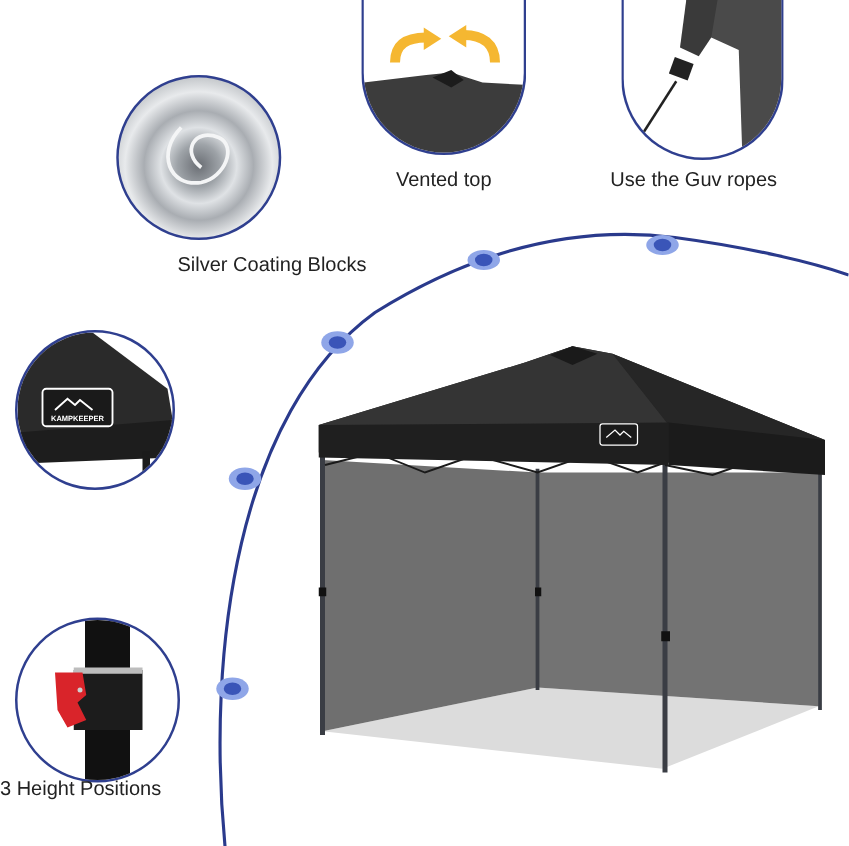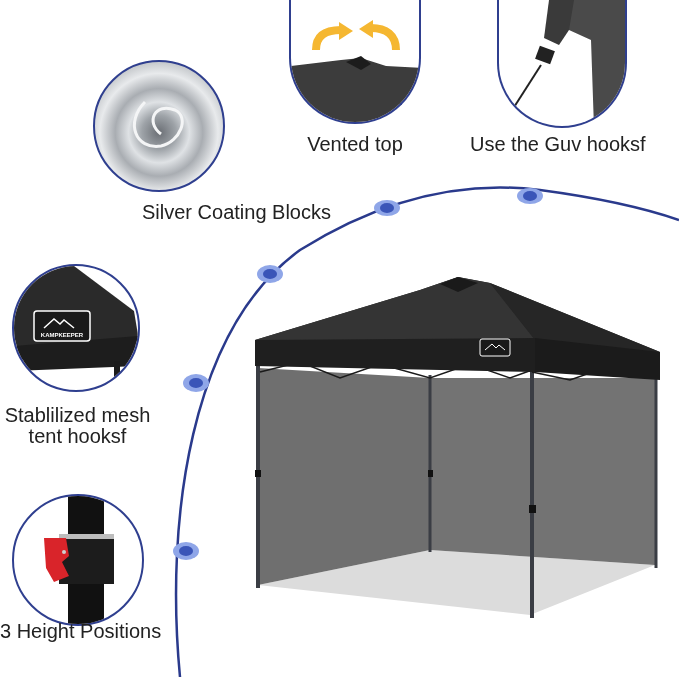--- a/index.html
+++ b/index.html
@@ -1,18 +1,18 @@
 <!DOCTYPE html>
 <html><head>
 <meta charset="utf-8">
 <style>
   html, body { margin:0; padding:0; background:#ffffff; }
   #stage { position:relative; width:679px; height:677px; overflow:hidden; background:#ffffff; font-family:"Liberation Sans", sans-serif; color:#1f1f1f; }
   .feature-circle { position:absolute; border-radius:50%; border:2px solid #2f3f8f; overflow:hidden; box-sizing:border-box; }
-  .caption { position:absolute; font-size:20px; line-height:21px; text-align:center; color:#222; white-space:nowrap; }
+  .caption { position:absolute; font-size:16px; line-height:21px; text-align:center; color:#222; white-space:nowrap; }
   svg { position:absolute; left:0; top:0; }
 </style>
 </head>
 <body>
 
 <div id="stage">
 
   <svg width="679" height="677">
     <path d="M 180 677 C 165 520, 190 330, 300 250 C 380 200, 460 180, 540 190 C 600 198, 650 210, 679 220" fill="none" stroke="#2a3a8c" stroke-width="2.5"></path>
     <g>
@@ -94,36 +94,32 @@
 
   <div class="feature-circle" style="left:497px;top:0px;width:130px;height:128px;border-top:none;border-radius:0 0 65px 65px;background:#ffffff;">
     <svg width="130" height="128">
       <polygon points="50,0 130,0 130,128 95,128 92,40 70,30" fill="#4a4a4a"></polygon>
       <polygon points="50,0 75,0 70,30 60,45 45,38" fill="#3a3a3a"></polygon>
       <rect x="38" y="48" width="16" height="14" fill="#222" transform="rotate(20 46 55)"></rect>
       <line x1="42" y1="65" x2="10" y2="115" stroke="#222" stroke-width="2"></line>
     </svg>
   </div>
   <div class="caption" style="left:470px;top:134px;width:170px;">
-    <span>Use the Guv hooksf</span>
+    <span>Use the Guv ropes</span>
   </div>
 
   <div class="feature-circle" style="left:12px;top:264px;width:128px;height:128px;background:#ffffff;">
     <svg width="128" height="128">
       <polygon points="0,0 60,0 120,45 125,75 0,95" fill="#2a2a2a"></polygon>
       <polygon points="0,80 125,70 125,100 0,105" fill="#1d1d1d"></polygon>
       <rect x="20" y="45" width="56" height="30" rx="3" fill="#1a1a1a" stroke="#ffffff" stroke-width="1.5"></rect>
       <polyline points="30,62 40,53 46,58 50,54 60,62" fill="none" stroke="#fff" stroke-width="1.5"></polyline>
       <text x="48" y="71" font-size="6" fill="#fff" text-anchor="middle" font-family="Liberation Sans, sans-serif" font-weight="bold">KAMPKEEPER</text>
       <rect x="100" y="95" width="6" height="33" fill="#1b1b1b"></rect>
     </svg>
-  </div>
-  <div class="caption" style="left:0px;top:405px;width:155px;">
-    <div>Stablilized mesh</div>
-    <div>tent hooksf</div>
   </div>
 
   <div class="feature-circle" style="left:12px;top:494px;width:132px;height:132px;background:#ffffff;">
     <svg width="132" height="132">
       <rect x="54" y="0" width="36" height="132" fill="#111"></rect>
       <rect x="45" y="40" width="55" height="48" fill="#1c1c1c"></rect>
       <rect x="45" y="38" width="55" height="5" fill="#bdbdbd"></rect>
       <path d="M 30 42 L 52 42 L 55 60 L 48 66 L 55 80 L 40 86 L 32 72 Z" fill="#d9242a"></path>
       <circle cx="50" cy="56" r="2" fill="#cfcfcf"></circle>
     </svg>

